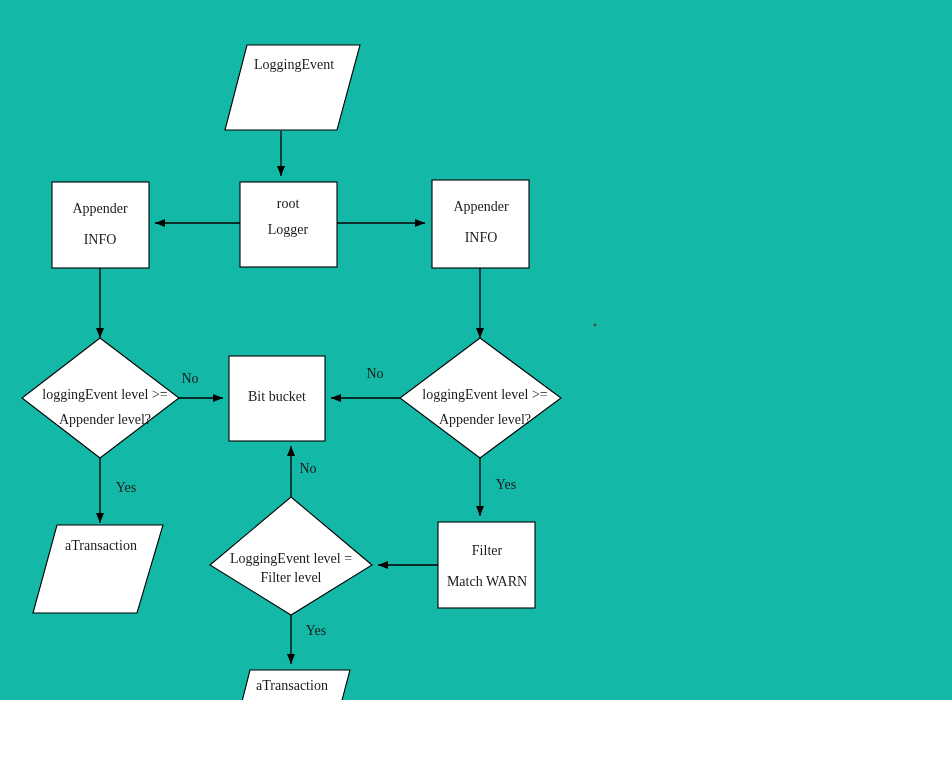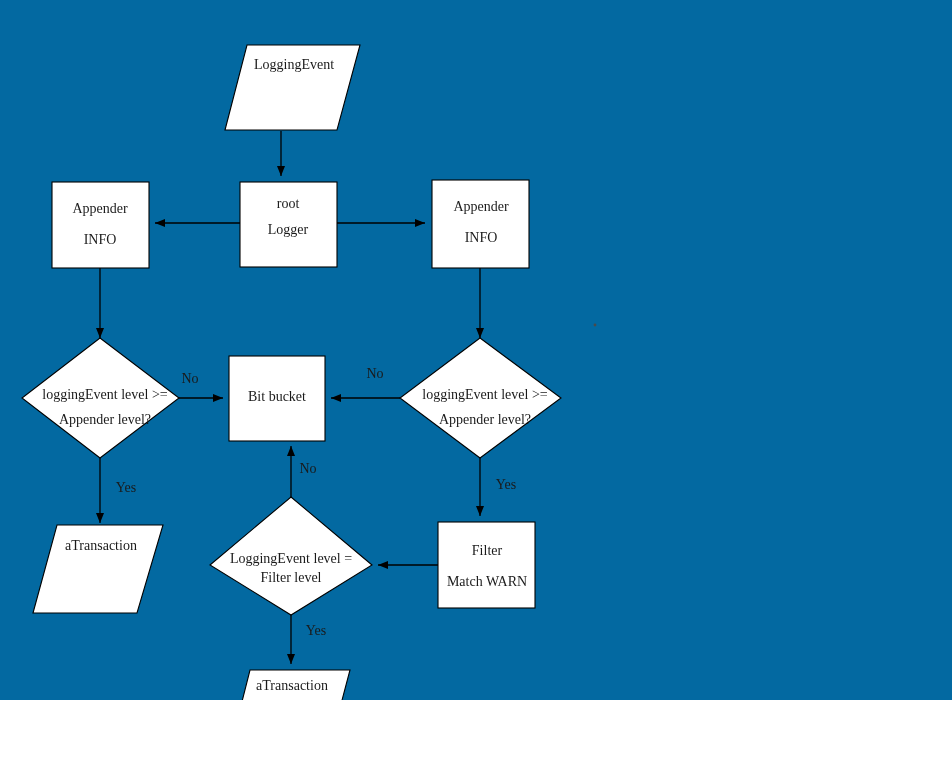--- a/index.html
+++ b/index.html
@@ -4,21 +4,21 @@
 <style>
   html, body {
     margin: 0;
     padding: 0;
     background: #ffffff;
   }
   #canvas {
     position: relative;
     width: 952px;
     height: 700px;
-    background: #0369a1;
+    background: #14b8a6;
     overflow: hidden;
     font-family: "Liberation Serif", "DejaVu Serif", serif;
   }
   svg#diagram {
     position: absolute;
     left: 0;
     top: 0;
     width: 952px;
     height: 765px;
   }

